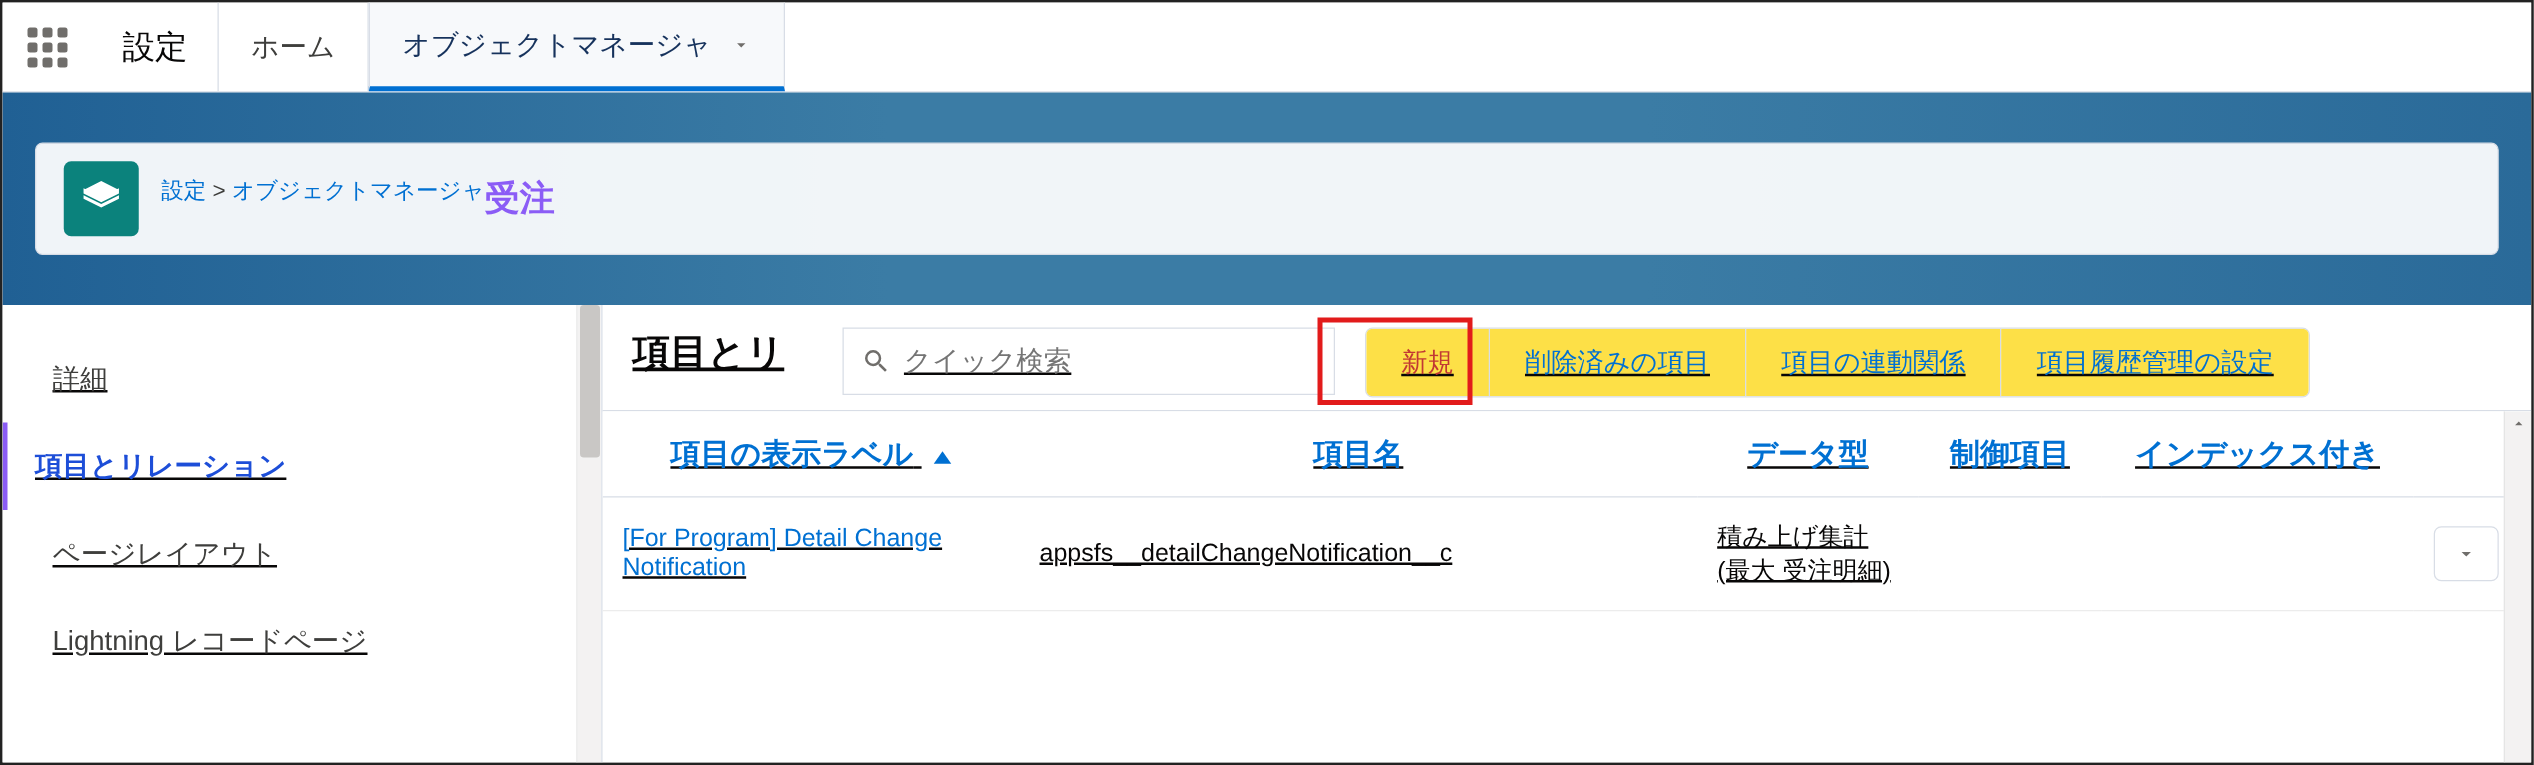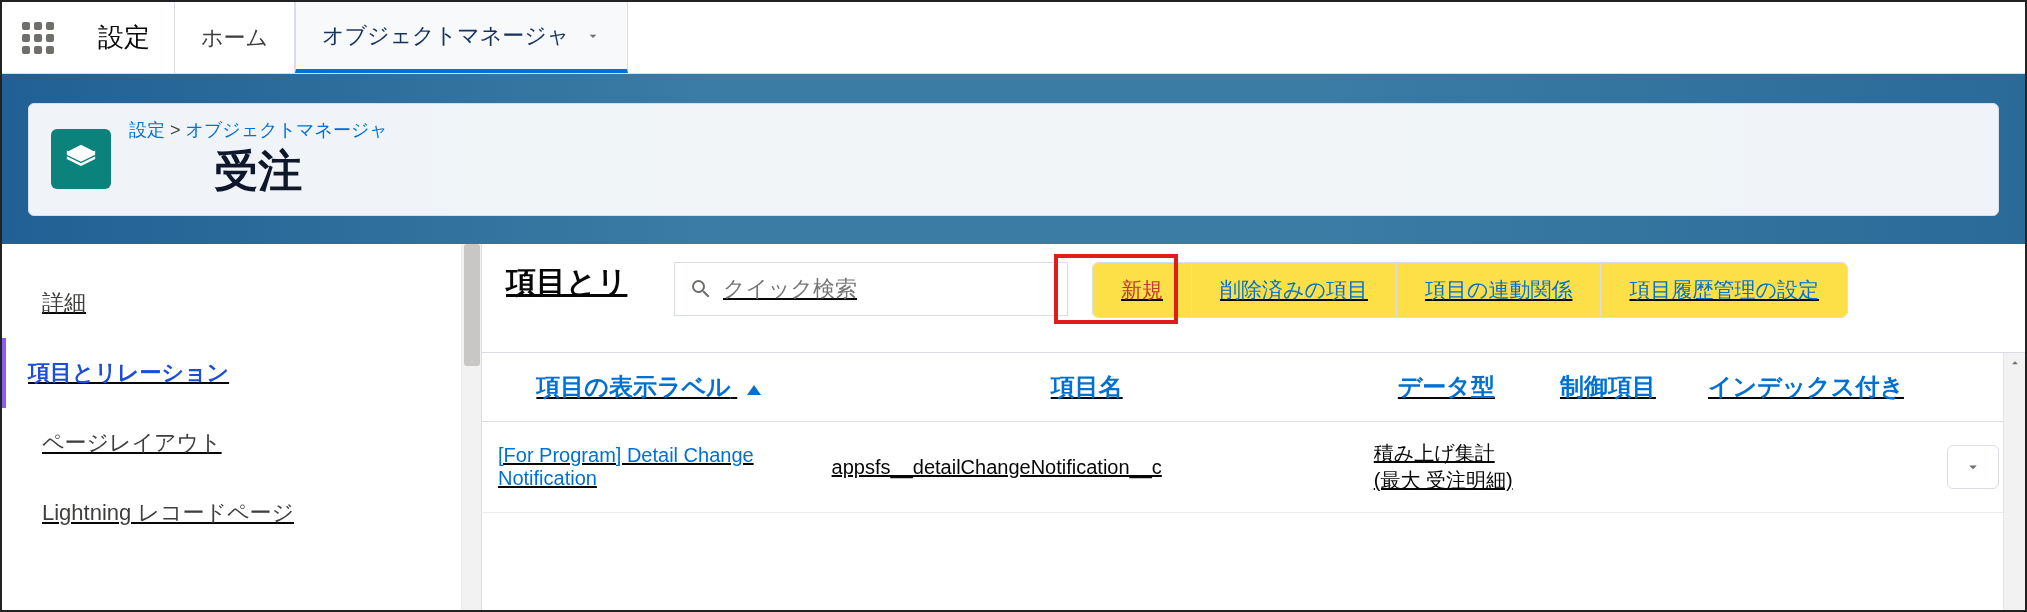--- a/index.html
+++ b/index.html
@@ -87,24 +87,24 @@
     width: 100%;
     border: 1px solid #d8dde6;
   }
   .obj-icon {
     width: 60px; height: 60px;
     background: #0b827c;
     border-radius: 6px;
     display: flex; align-items: center; justify-content: center;
   }
   .obj-icon svg { width: 34px; height: 34px; fill: #fff; }
-  .hdr-texts { display: flex; flex-direction: column; text-align: center; }
+  .hdr-texts { display: flex; flex-direction: row; text-align: center; }
   .breadcrumb { font-size: 18px; color: #3e3e3c; }
   .breadcrumb a { color: #0070d2; text-decoration: none; }
-  .page-title { font-size: 44px; font-weight: 700; color: #0f172a; }
+  .page-title { font-size: 28px; font-weight: 700; color: #8b5cf6; }
 
   
   .content {
     display: flex;
     height: calc(612px - 72px - 170px - 4px);
     background: #fff;
     text-decoration: underline;
   }
 
   
@@ -144,21 +144,20 @@
     background: #c9c7c5;
     border-radius: 3px;
   }
 
   
   .main {
     flex: 1;
     display: flex;
     flex-direction: column;
     position: relative;
-    gap: 24px;
   }
   .main-header {
     display: flex;
     align-items: flex-start;
     padding: 18px 24px 10px 24px;
     gap: 12px;
   }
   .main-title-block { min-width: 150px; }
   .main-title {
     font-size: 30px;

